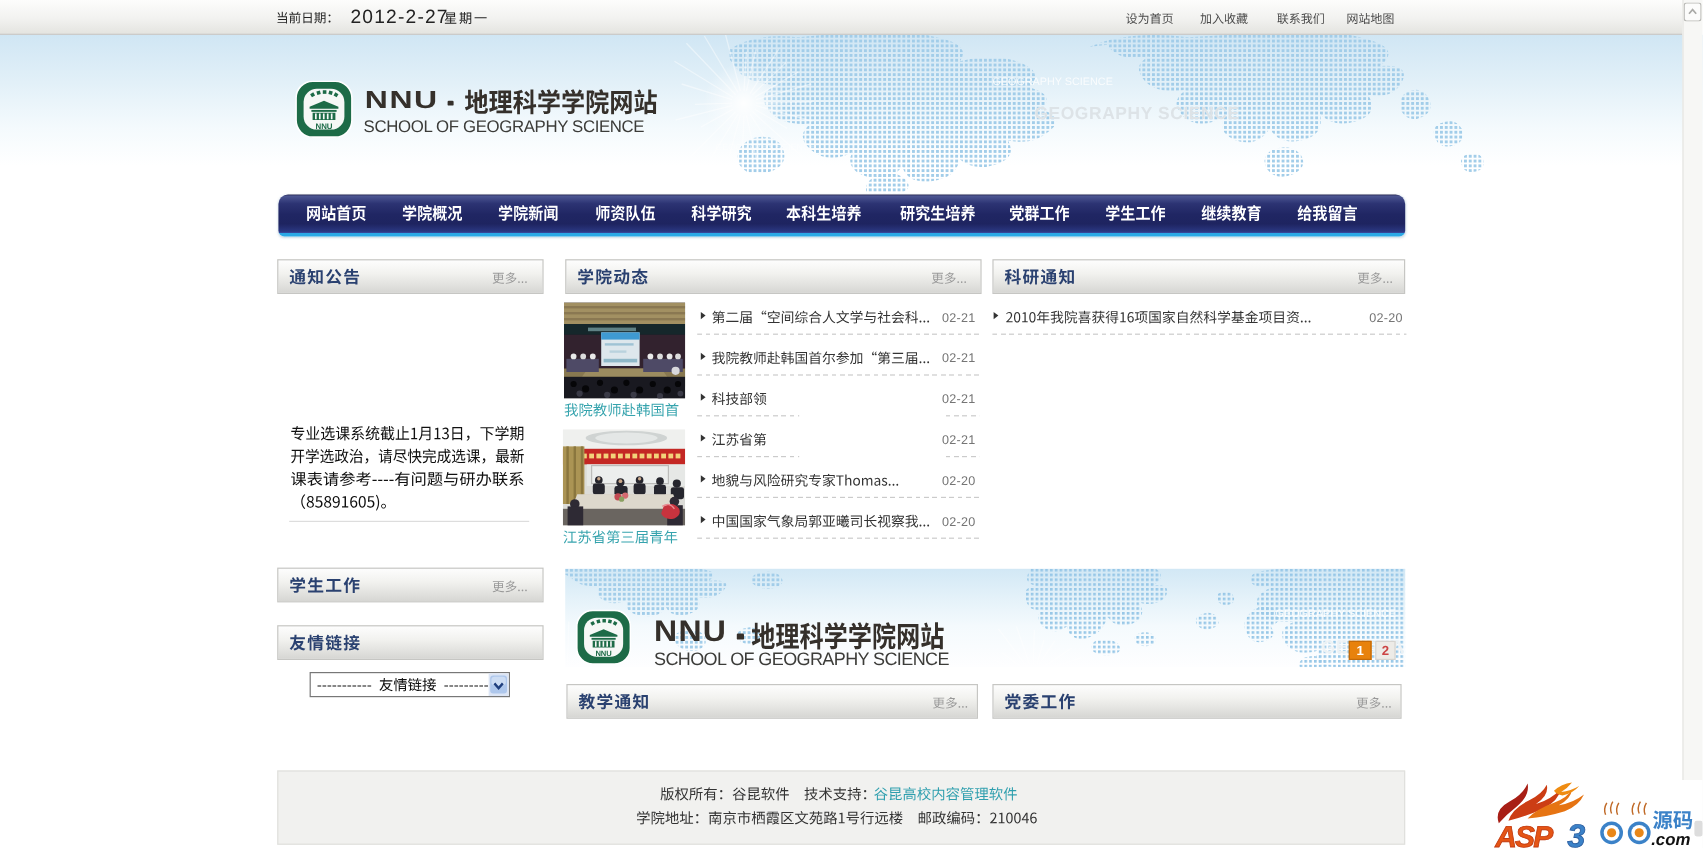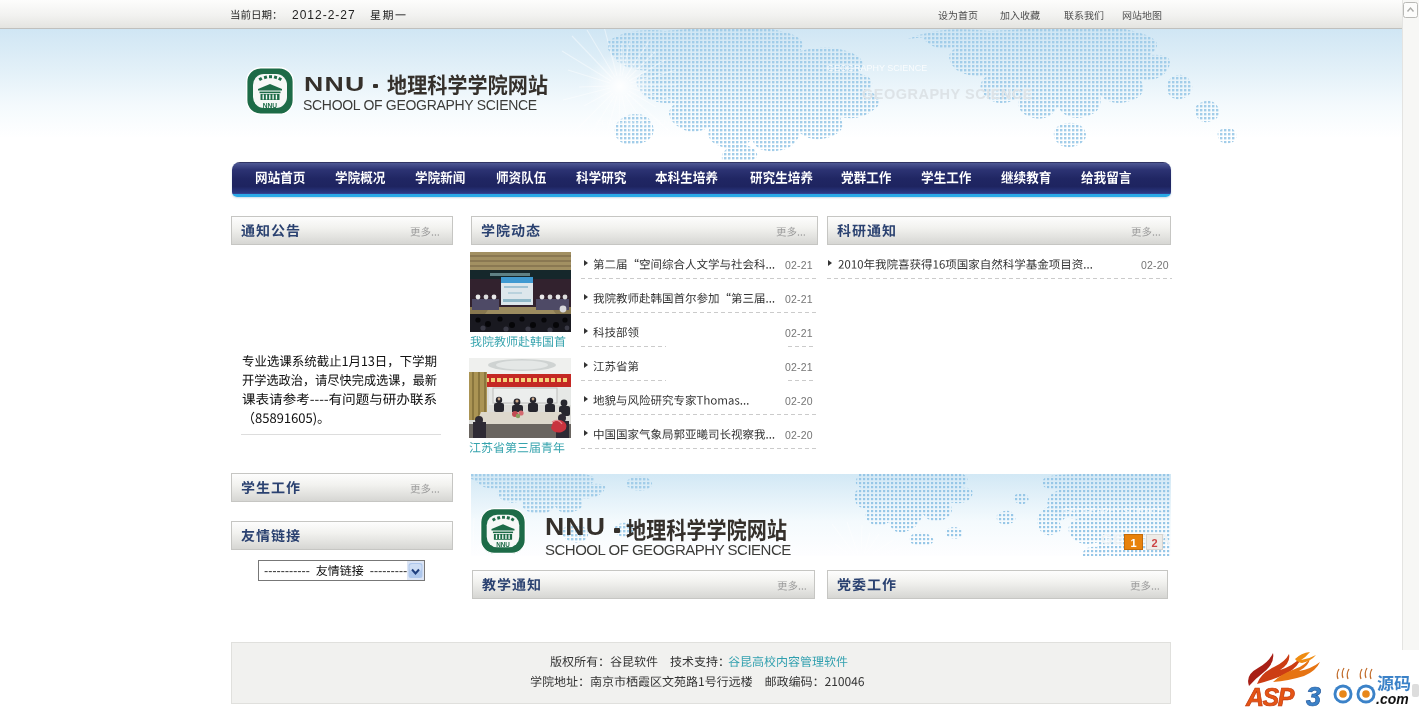--- a/index.html
+++ b/index.html
@@ -65,21 +65,21 @@
 <text x="96" y="96" font-family="Liberation Sans" font-size="7.5" fill="#ffffff" fill-opacity=".5">GEOGRAPHY SCIENCE</text>
 </svg>
     <div style="position:absolute;left:0;top:0;width:1402px;height:29px;background:linear-gradient(180deg,#fdfdfc 0%,#f2f2f0 55%,#e4e4e0 100%);border-bottom:1px solid #c0c0bd"></div>
     <svg style="position:absolute;left:230px;top:9.3px;" width="52.5" height="12.6" viewBox="0 -230 1250 300" fill="#222">
       <use href="#a0"></use>
       <use href="#a1" x="250"></use>
       <use href="#a2" x="500"></use>
       <use href="#a3" x="750"></use>
       <use href="#a4" x="1000"></use>
     </svg>
-    <div style="position:absolute;left:292px;top:8.8px;font-family:'Liberation Sans',sans-serif;font-size:12px;line-height:12px;color:#222;white-space:pre;letter-spacing:1.0px;">2012-2-27</div>
+    <div style="position:absolute;left:292px;top:8.8px;font-family:'Liberation Sans',sans-serif;font-size:16px;line-height:12px;color:#222;white-space:pre;letter-spacing:1.0px;">2012-2-27</div>
     <svg style="position:absolute;left:370px;top:8.9px;" width="37.5" height="13.2" viewBox="0 -230 852 300" fill="#222">
       <use href="#a5"></use>
       <use href="#a3" x="284"></use>
       <use href="#a6" x="568"></use>
     </svg>
     <svg style="position:absolute;left:938px;top:9.8px;" width="40.0" height="12.0" viewBox="0 -230 1000 300" fill="#4a4a4a">
       <use href="#a7"></use>
       <use href="#a8" x="250"></use>
       <use href="#a9" x="500"></use>
       <use href="#aa" x="750"></use>

